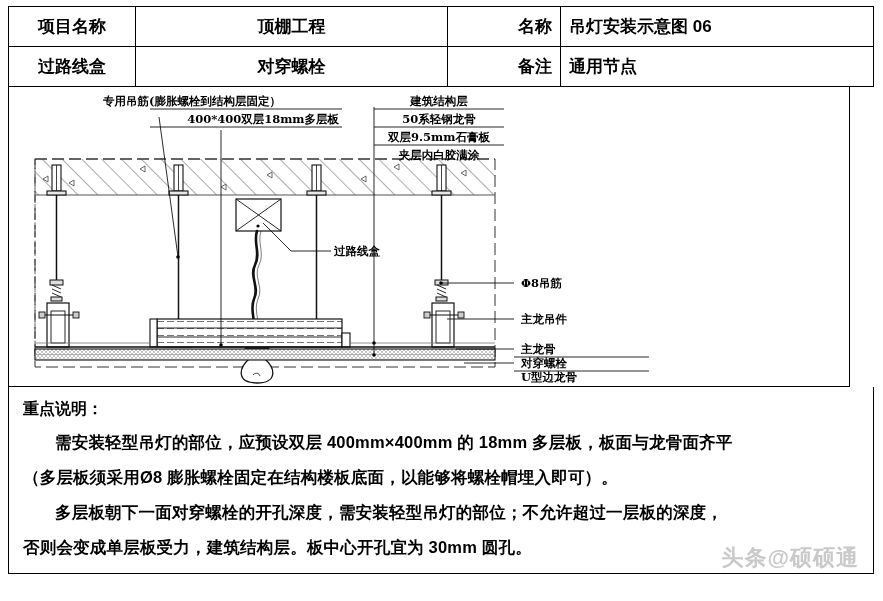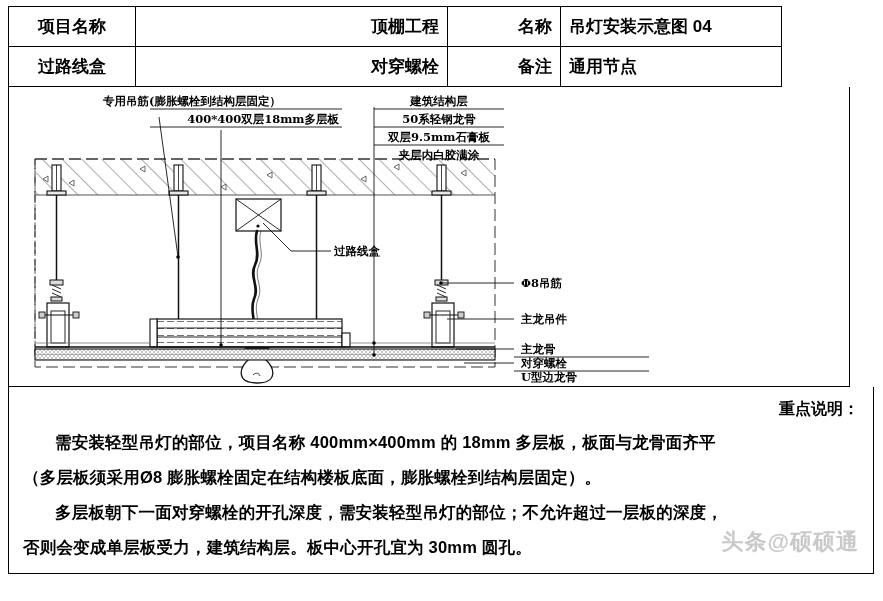--- a/index.html
+++ b/index.html
@@ -11,35 +11,35 @@
   }
   .page{
     position:relative;
     width:883px;height:601px;
     box-sizing:border-box;
     padding:6px 8px 6px 8px;
     background:#fff;
   }
   
   .hdr{
-    width:774px;
+    width:866px;
     border-collapse:collapse;
     table-layout:fixed;
   }
   .hdr td{
     border:1.6px solid #000;
     height:39px;
     font-size:17px;
     font-weight:bold;
     padding:0 8px;
     vertical-align:middle;
     white-space:nowrap;
   }
   .hdr .lbl{width:110px;text-align:center;}
-  .hdr .val{width:295px;text-align:right;}
+  .hdr .val{width:295px;text-align:center;}
   .hdr .lbl2{width:96px;text-align:right;}
   .hdr .val2{text-align:left;}
 
   
   .drawbox{
     position:relative;
     width:842px;
     height:300px;
     border:1.6px solid #000;
     border-top:none;
@@ -59,35 +59,34 @@
     box-sizing:border-box;
     background:#fff;
     padding:10px 14px 0 14px;
     overflow:hidden;
   }
   .notes-title{
     font-size:16px;
     font-weight:bold;
     margin:0 0 4px 0;
     line-height:24px;
-    text-align:right;
   }
   .notes p{
     margin:0;
     font-size:16.5px;
     font-weight:bold;
     line-height:35px;
     letter-spacing:.2px;
     white-space:nowrap;
   }
   .notes p.ind{text-indent:32px;}
   .watermark{
     position:absolute;
     right:14px;
-    bottom:16px;
+    bottom:0;
     font-size:22px;
     font-weight:bold;
     color:#c9c9c9;
     letter-spacing:1px;
     white-space:nowrap;
   }
   .dg-label{
     font-family:"DejaVu Serif","Liberation Serif",serif;
     font-weight:bold;
   }
@@ -96,21 +95,21 @@
 <body>
 
 <div class="page">
 
   <table class="hdr">
     <tbody>
         <tr>
       <td class="lbl">项目名称</td>
       <td class="val">顶棚工程</td>
       <td class="lbl2">名称</td>
-      <td class="val2">吊灯安装示意图 04</td>
+      <td class="val2">吊灯安装示意图 06</td>
     </tr>
     <tr>
       <td class="lbl">过路线盒</td>
       <td class="val">对穿螺栓</td>
       <td class="lbl2">备注</td>
       <td class="val2">通用节点</td>
     </tr>
   </tbody>
     </table>
 
@@ -304,20 +303,20 @@
         <text x="512" y="236">主龙吊件</text>
         <text x="512" y="266">主龙骨</text>
         <text x="512" y="280">对穿螺栓</text>
         <text x="512" y="294">U型边龙骨</text>
       </g>
     </svg>
   </div>
 
   <div class="notes">
     <div class="notes-title">重点说明：</div>
-    <p class="ind">需安装轻型吊灯的部位，项目名称 400mm×400mm 的 18mm 多层板，板面与龙骨面齐平</p>
-    <p>（多层板须采用Ø8 膨胀螺栓固定在结构楼板底面，膨胀螺栓到结构层固定）。</p>
+    <p class="ind">需安装轻型吊灯的部位，应预设双层 400mm×400mm 的 18mm 多层板，板面与龙骨面齐平</p>
+    <p>（多层板须采用Ø8 膨胀螺栓固定在结构楼板底面，以能够将螺栓帽埋入即可）。</p>
     <p class="ind">多层板朝下一面对穿螺栓的开孔深度，需安装轻型吊灯的部位；不允许超过一层板的深度，</p>
     <p>否则会变成单层板受力，建筑结构层。板中心开孔宜为 30mm 圆孔。</p>
     <div class="watermark">头条@硕硕通</div>
   </div>
 
 </div>
 
 </body></html>

